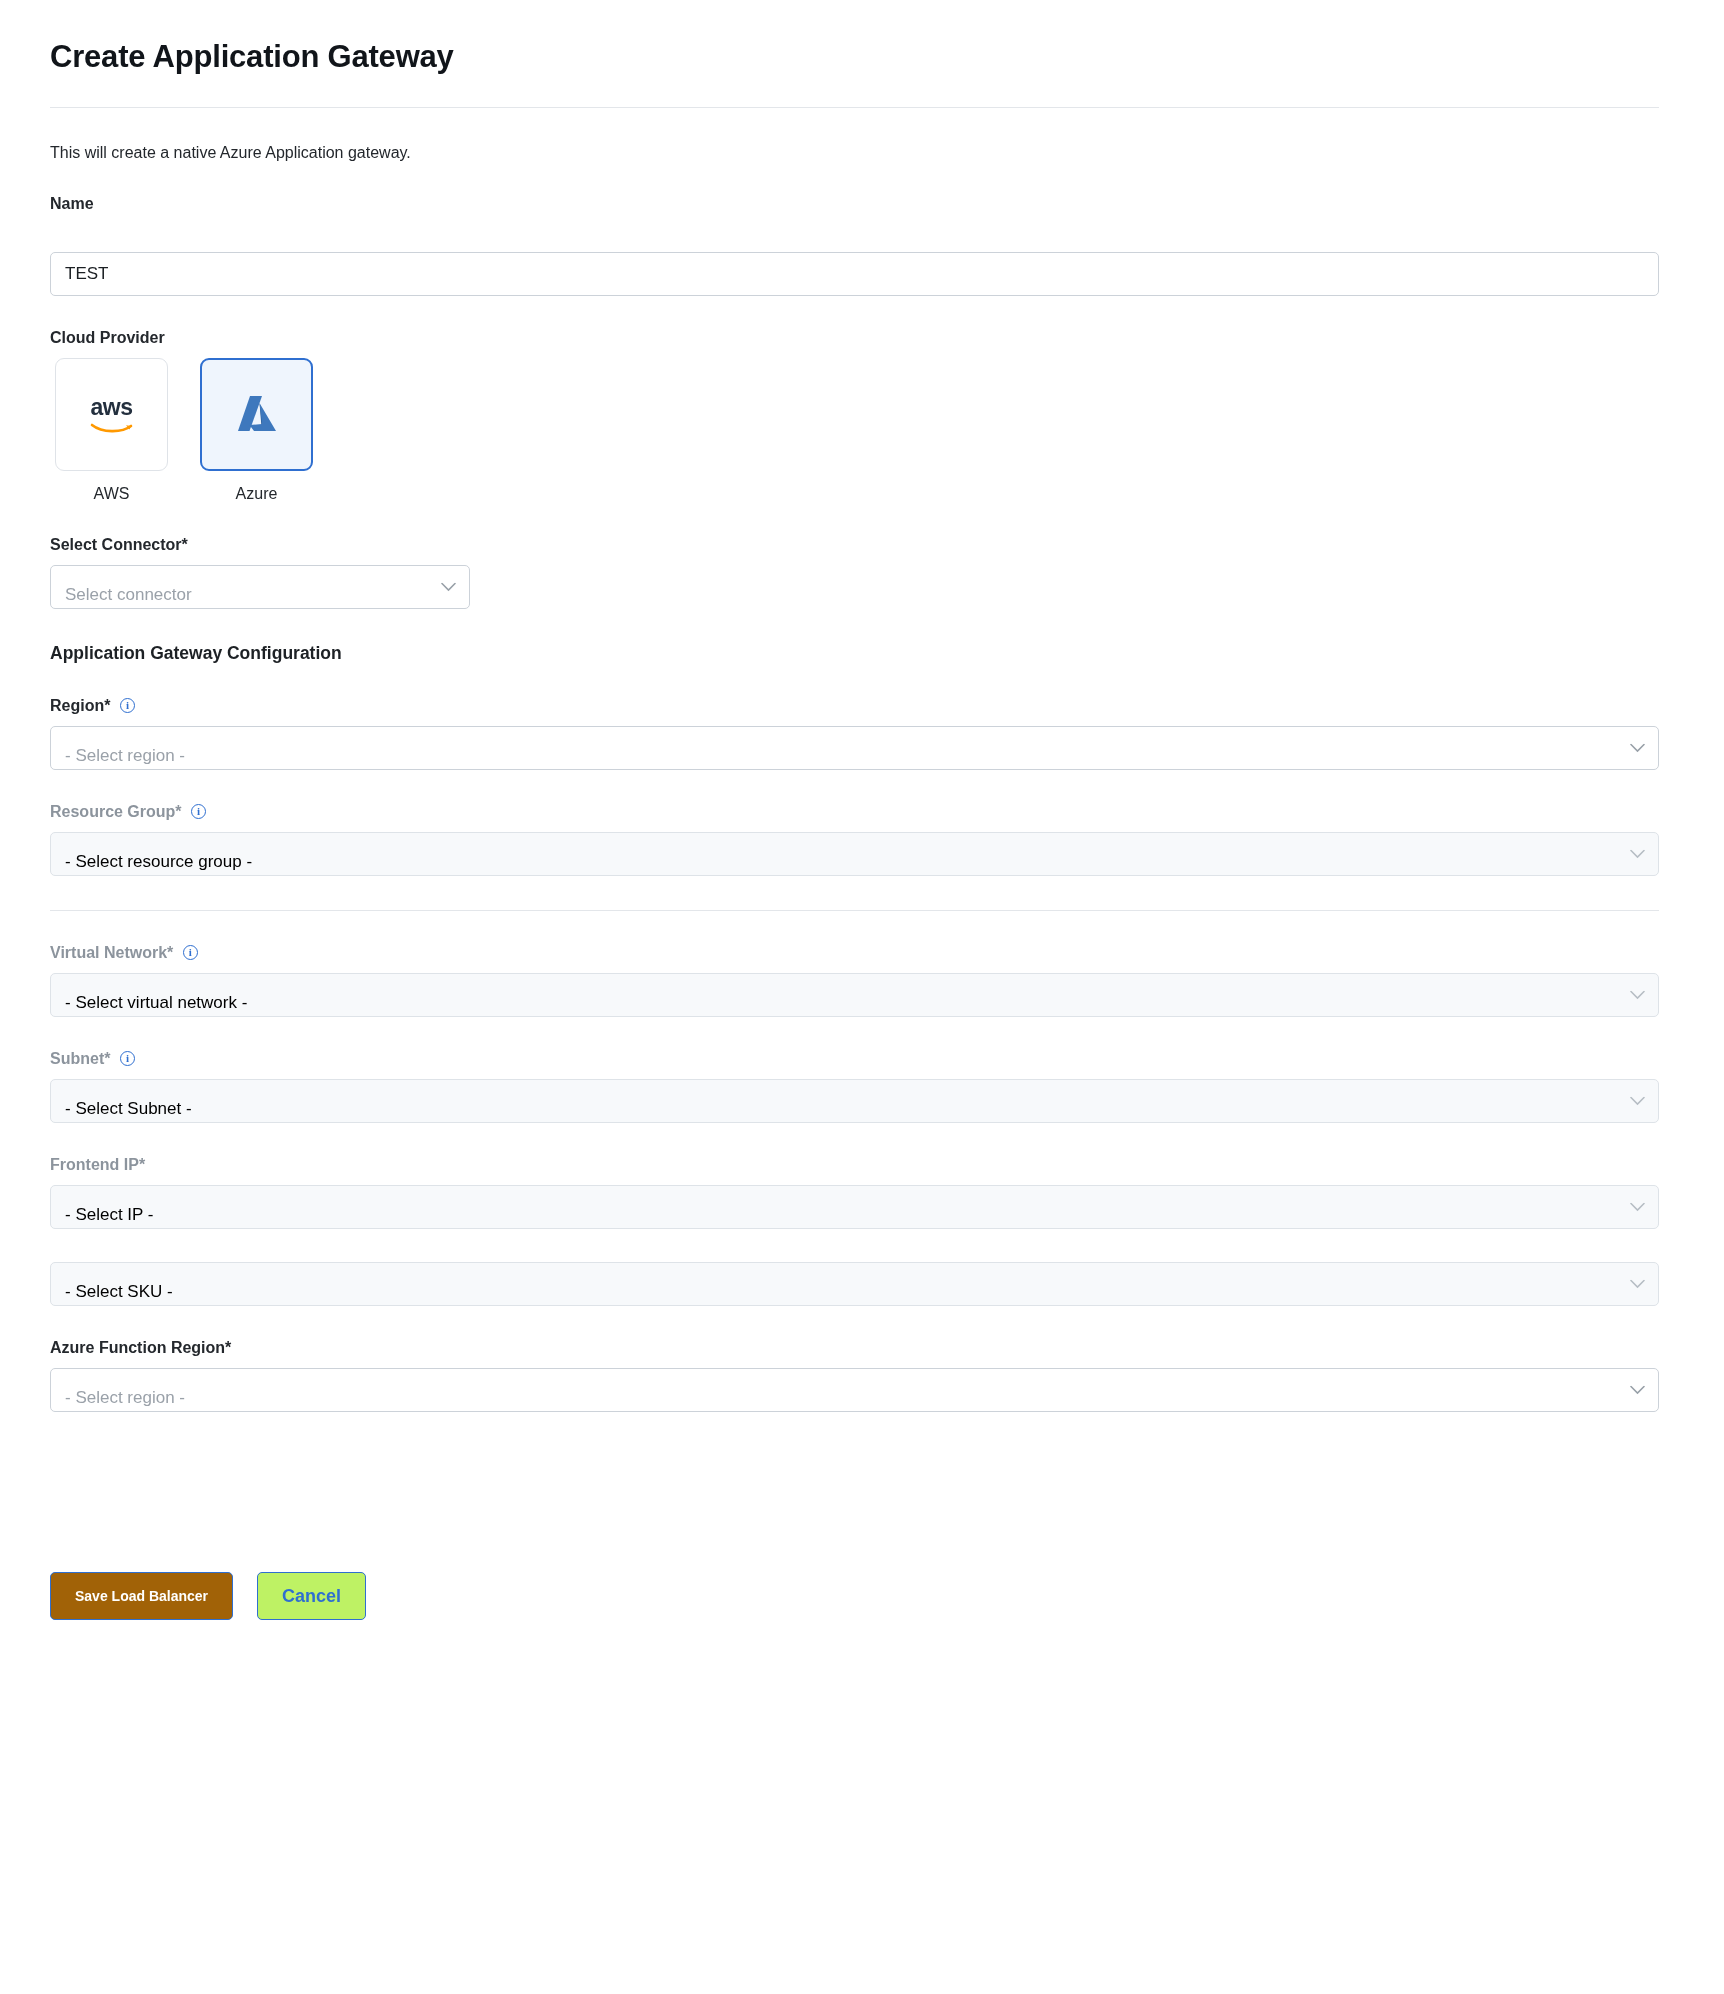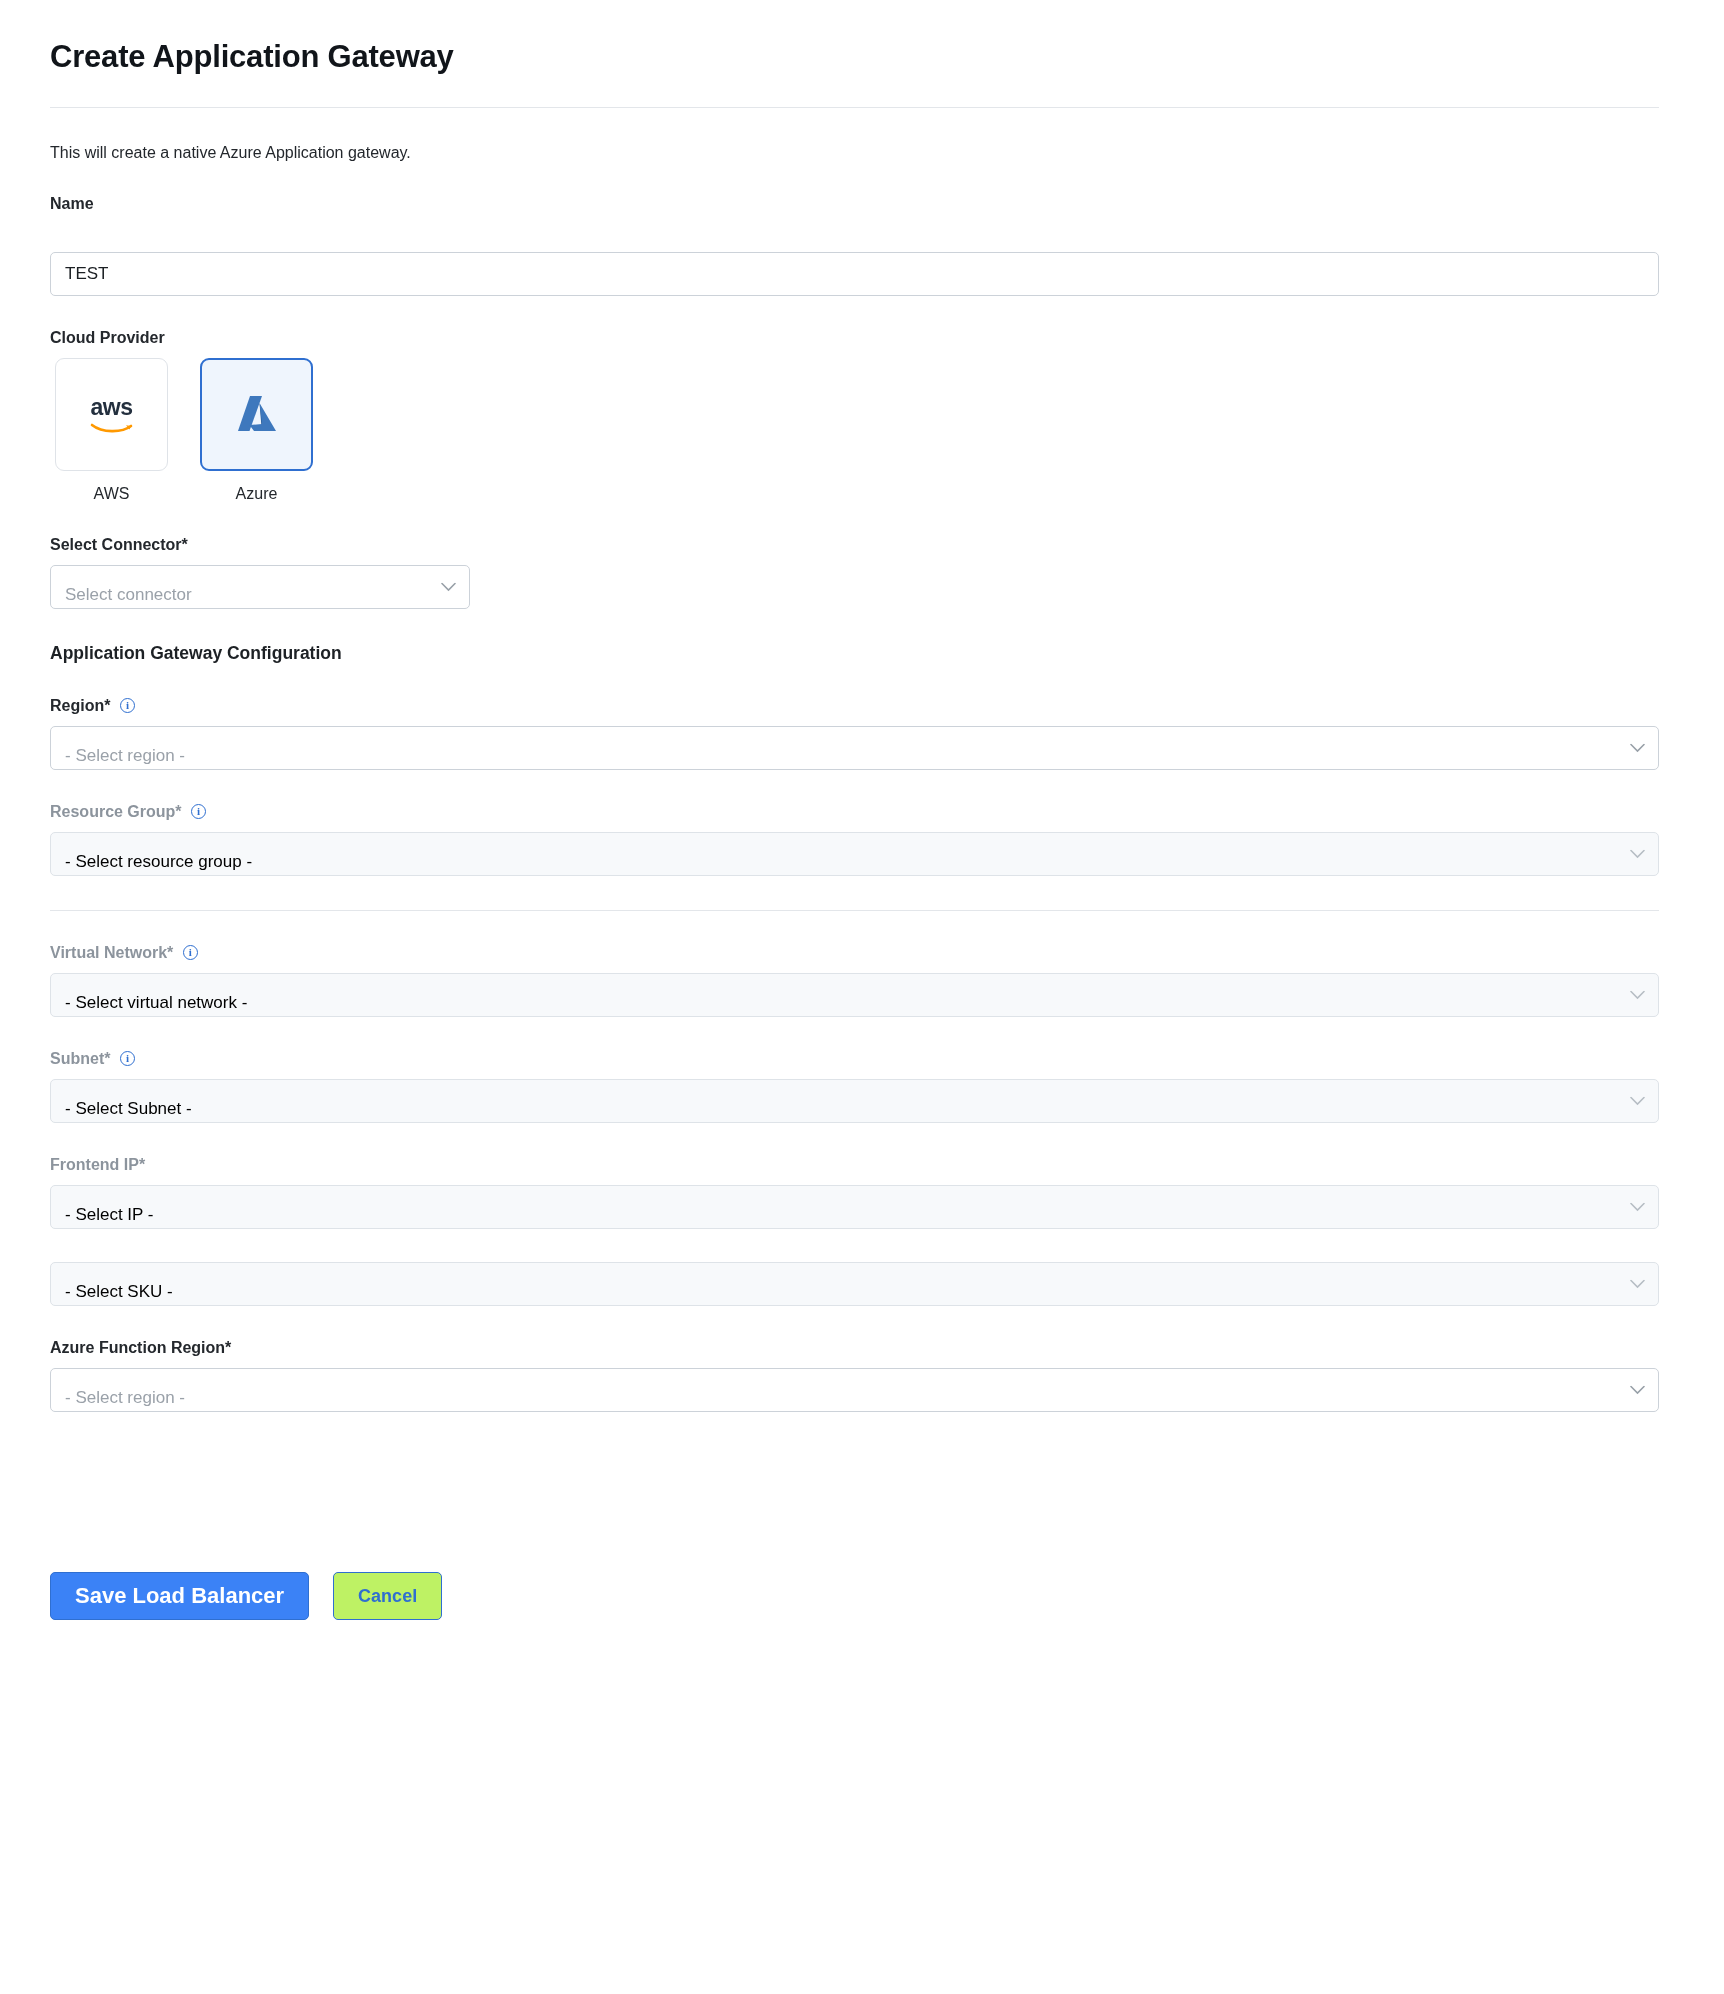--- a/index.html
+++ b/index.html
@@ -175,27 +175,27 @@
     font-family: "Liberation Sans", sans-serif;
   }
   .footer {
     display: flex;
     gap: 24px;
     align-items: center;
     margin-top: 160px;
     padding-bottom: 50px;
   }
   .btn-primary {
-    background: #3b82f6;
+    background: #a16207;
     color: #ffffff;
     border: 1px solid #2f6fd0;
     border-radius: 5px;
     padding: 4px 24px;
     height: 48px;
-    font-size: 22px;
+    font-size: 14px;
     font-weight: bold;
     cursor: pointer;
     font-family: "Liberation Sans", sans-serif;
   }
   .btn-secondary {
     background: #bef264;
     color: #2f6fd0;
     border: 1.5px solid #2f6fd0;
     border-radius: 5px;
     padding: 0 24px;

